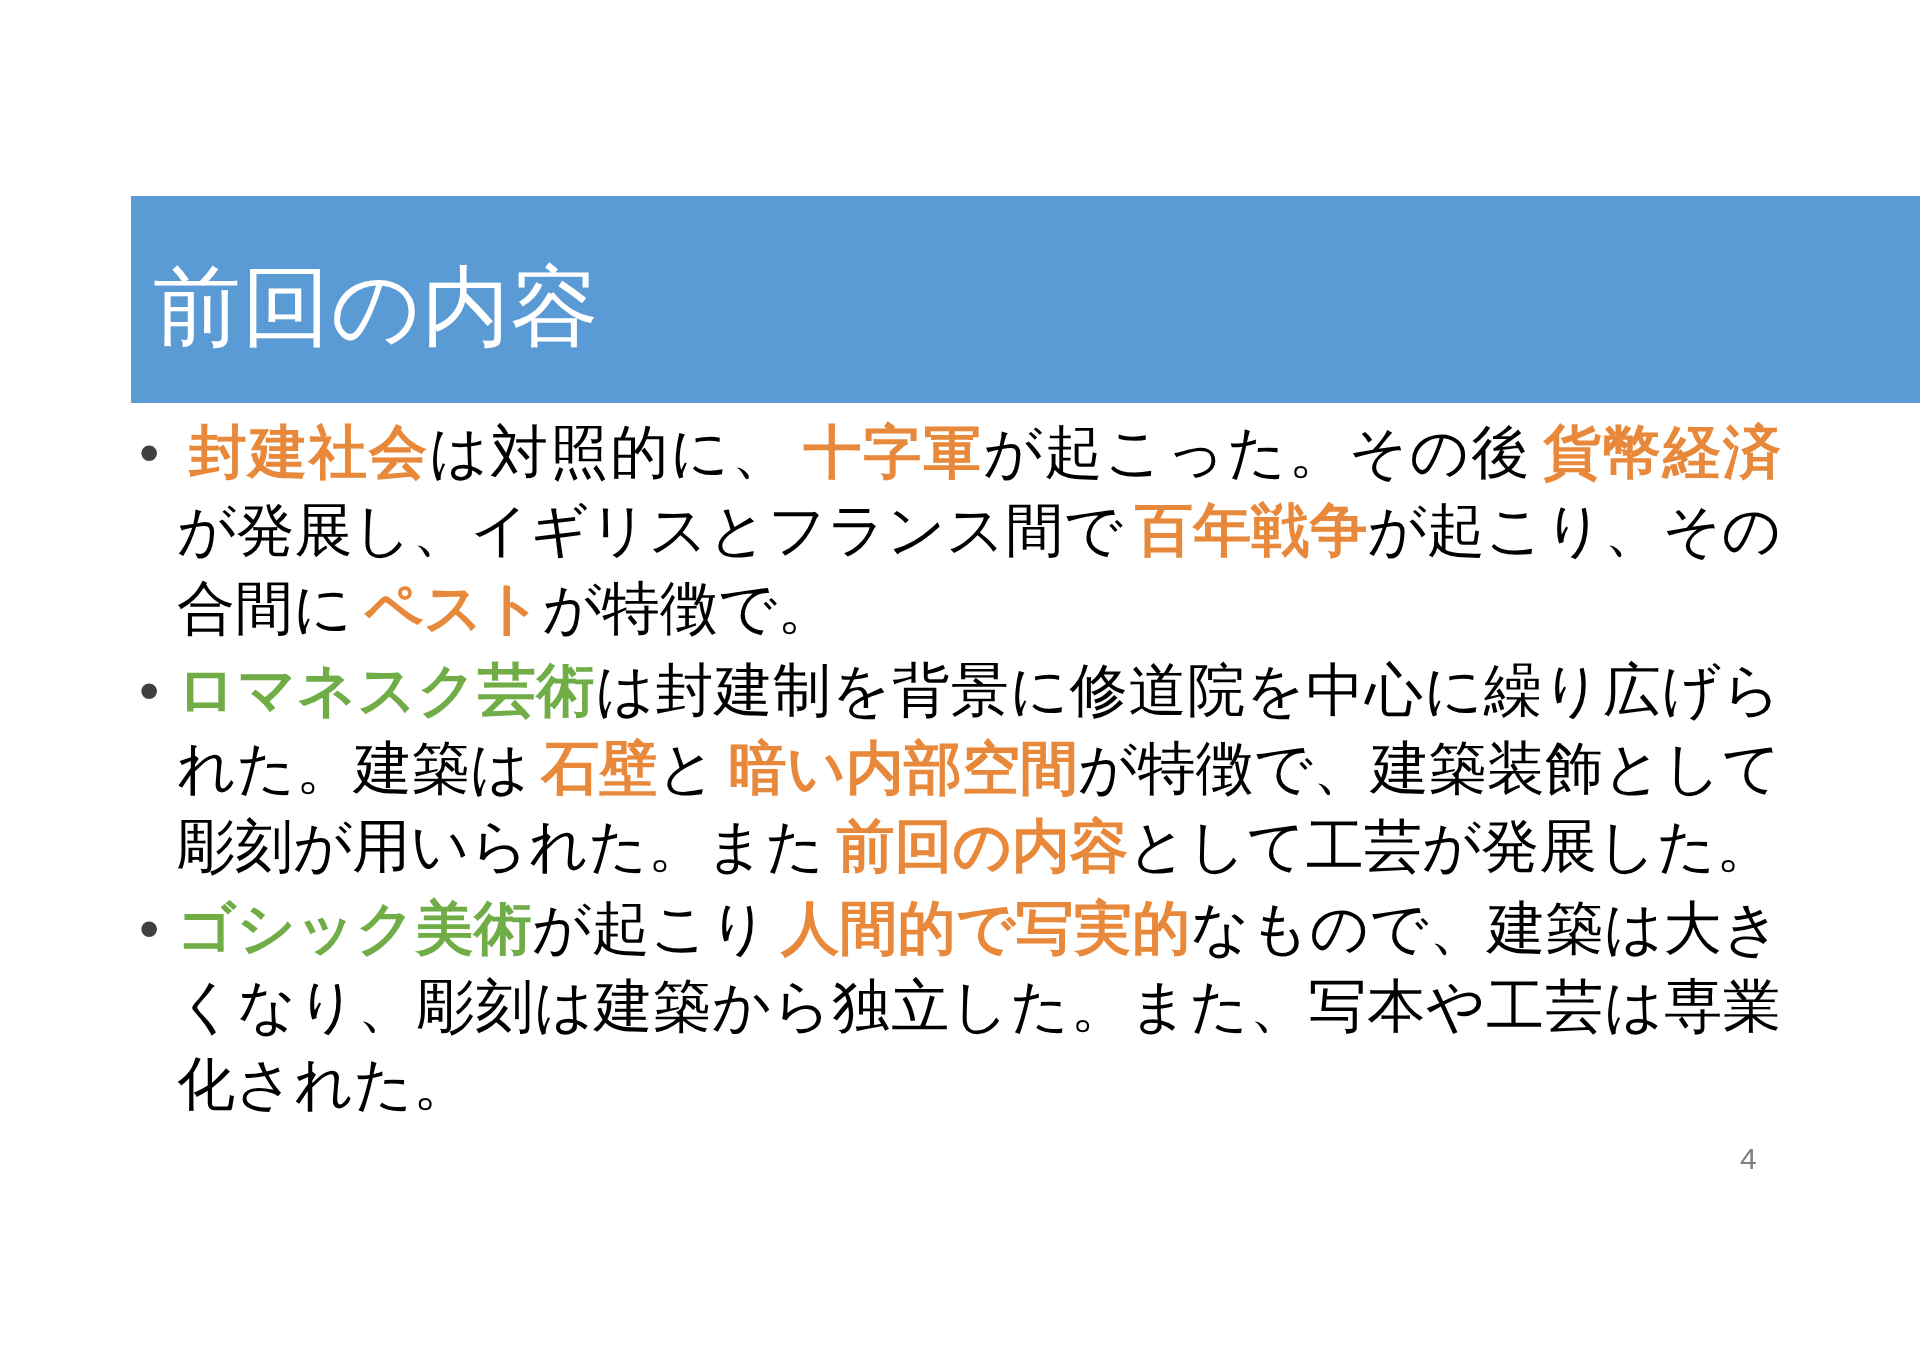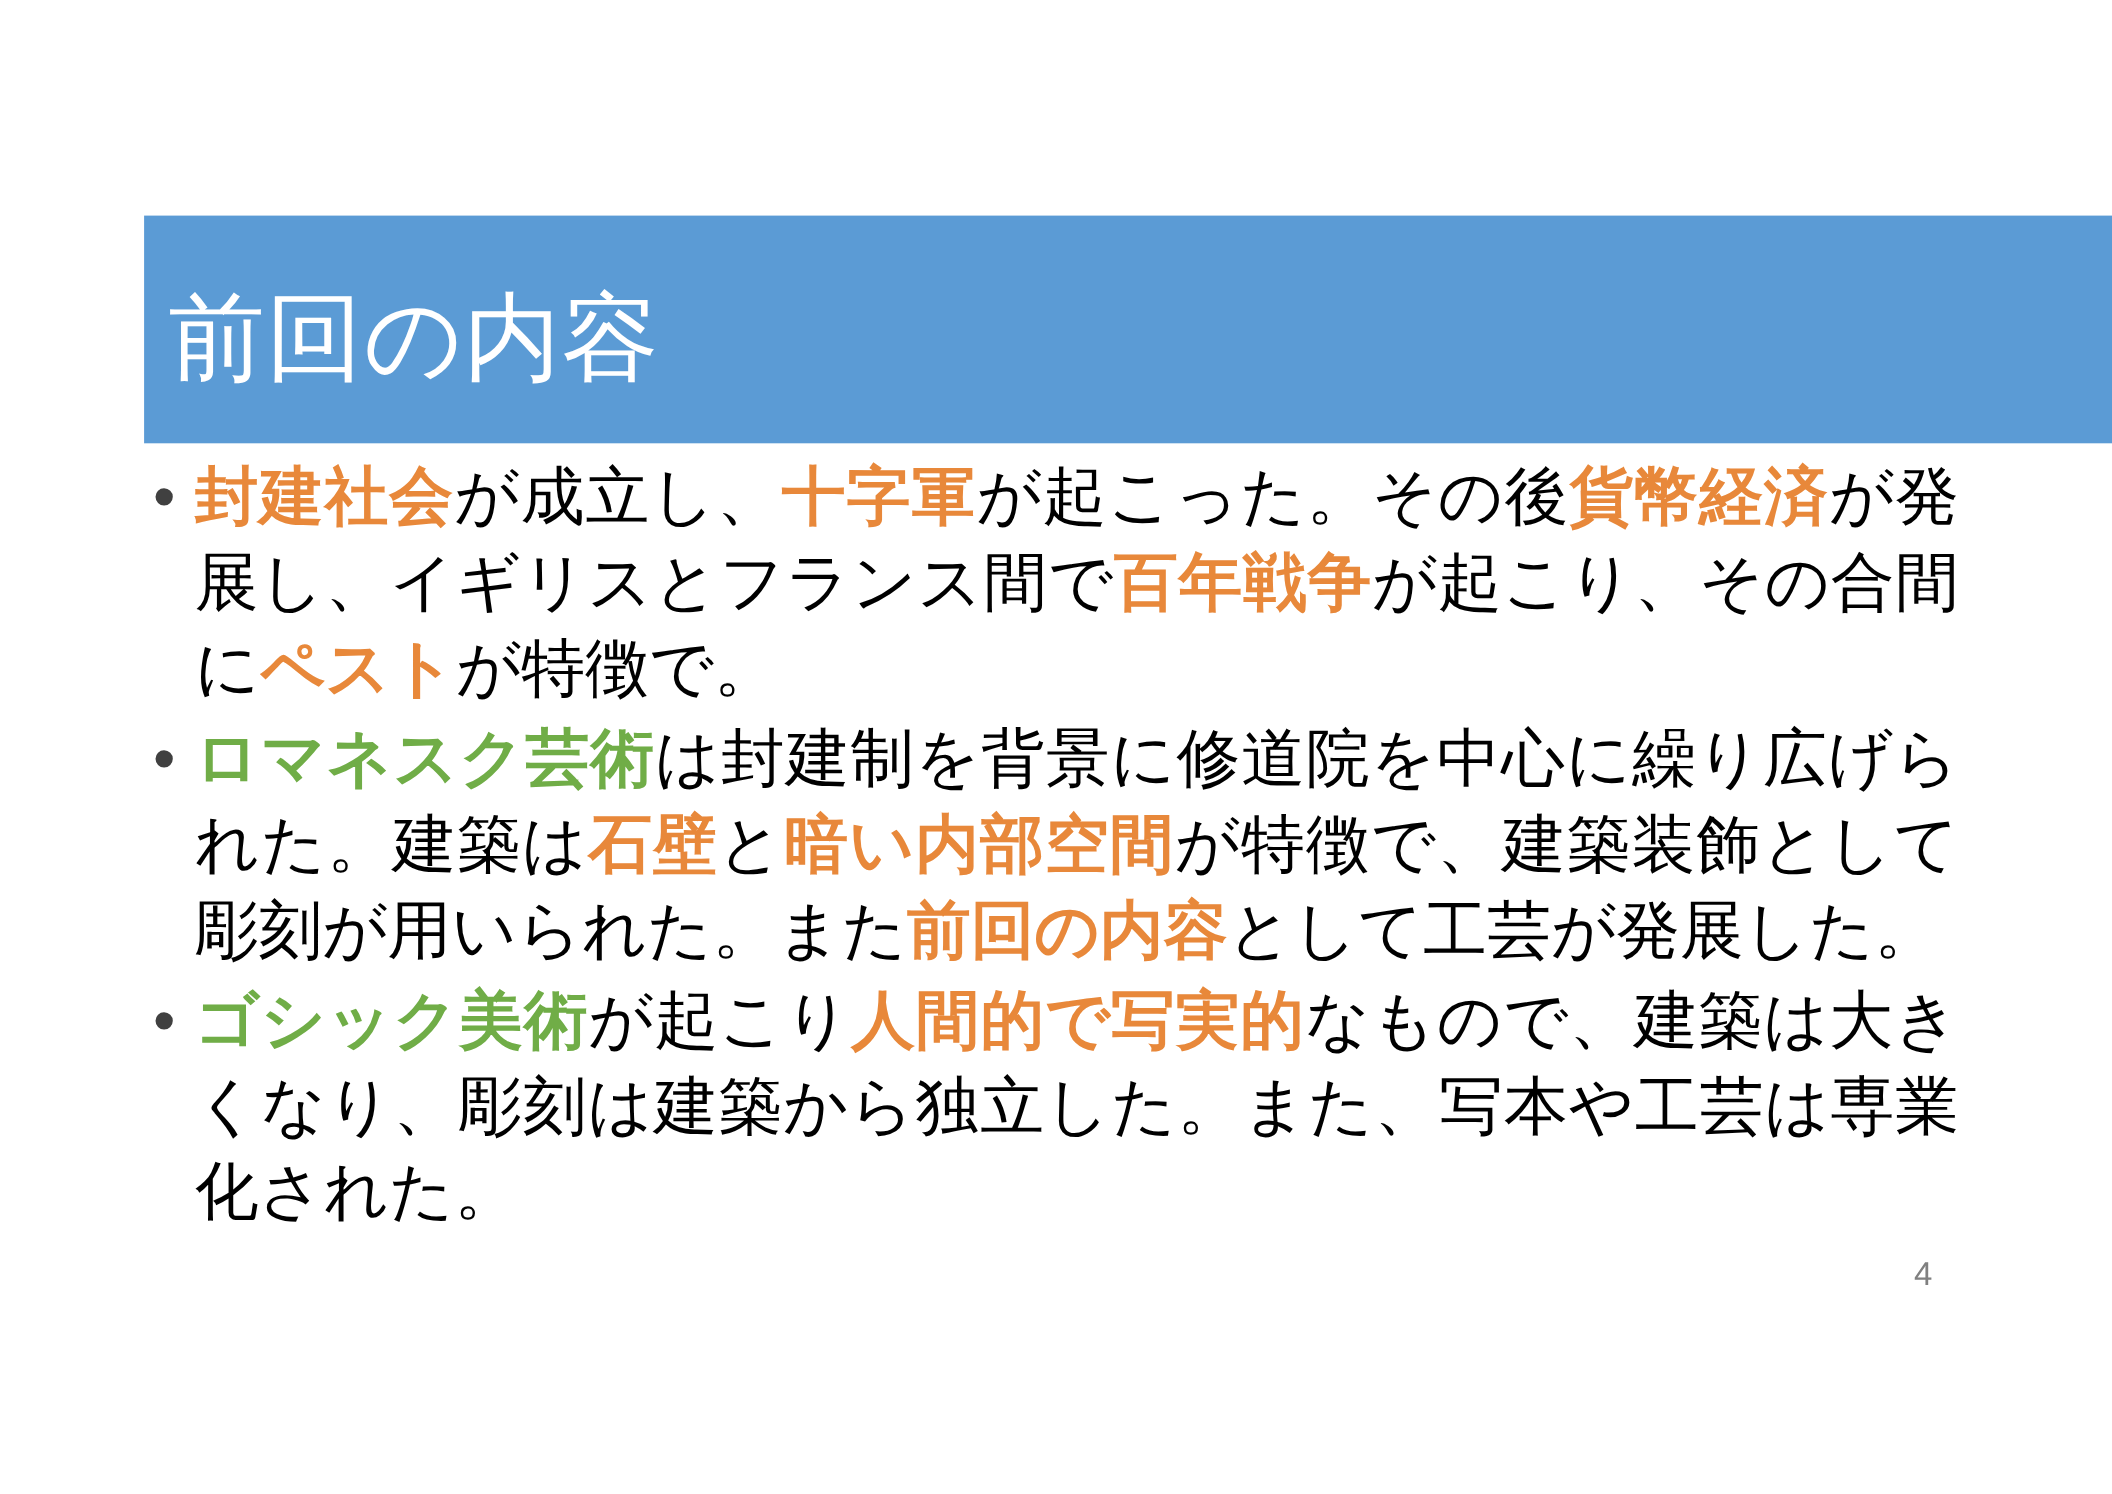--- a/index.html
+++ b/index.html
@@ -69,20 +69,21 @@
     line-height: 78px;
     color: #000000;
     letter-spacing: 0;
     text-align: justify;
     text-justify: inter-character;
     word-break: break-all;
   }
   .bullet-para .hl-orange {
     color: #e8883a;
     font-weight: bold;
+    margin-left: 12px;
   }
   .bullet-para .hl-green {
     color: #70ad47;
     font-weight: bold;
   }
   .bullet-para .plain {
     color: #000000;
     font-weight: 400;
   }
   #page-number {
@@ -101,21 +102,21 @@
 
   <div id="title-banner">
     <div id="title-text">前回の内容</div>
   </div>
 
   <div id="body-block">
 
     <div class="bullet-row">
       <span class="bullet-mark">•</span>
       <span class="bullet-para">
-        <span class="hl-orange">封建社会</span><span class="plain">が成立し、</span><span class="hl-orange">十字軍</span><span class="plain">が起こった。その後</span><span class="hl-orange">貨幣経済</span><span class="plain">が発展し、イギリスとフランス間で</span><span class="hl-orange">百年戦争</span><span class="plain">が起こり、その合間に</span><span class="hl-orange">ペスト</span><span class="plain">が特徴で。</span>
+        <span class="hl-orange">封建社会</span><span class="plain">は対照的に、</span><span class="hl-orange">十字軍</span><span class="plain">が起こった。その後</span><span class="hl-orange">貨幣経済</span><span class="plain">が発展し、イギリスとフランス間で</span><span class="hl-orange">百年戦争</span><span class="plain">が起こり、その合間に</span><span class="hl-orange">ペスト</span><span class="plain">が特徴で。</span>
       </span>
     </div>
 
     <div class="bullet-row">
       <span class="bullet-mark">•</span>
       <span class="bullet-para">
         <span class="hl-green">ロマネスク芸術</span><span class="plain">は封建制を背景に修道院を中心に繰り広げられた。建築は</span><span class="hl-orange">石壁</span><span class="plain">と</span><span class="hl-orange">暗い内部空間</span><span class="plain">が特徴で、建築装飾として彫刻が用いられた。また</span><span class="hl-orange">前回の内容</span><span class="plain">として工芸が発展した。</span>
       </span>
     </div>
 

